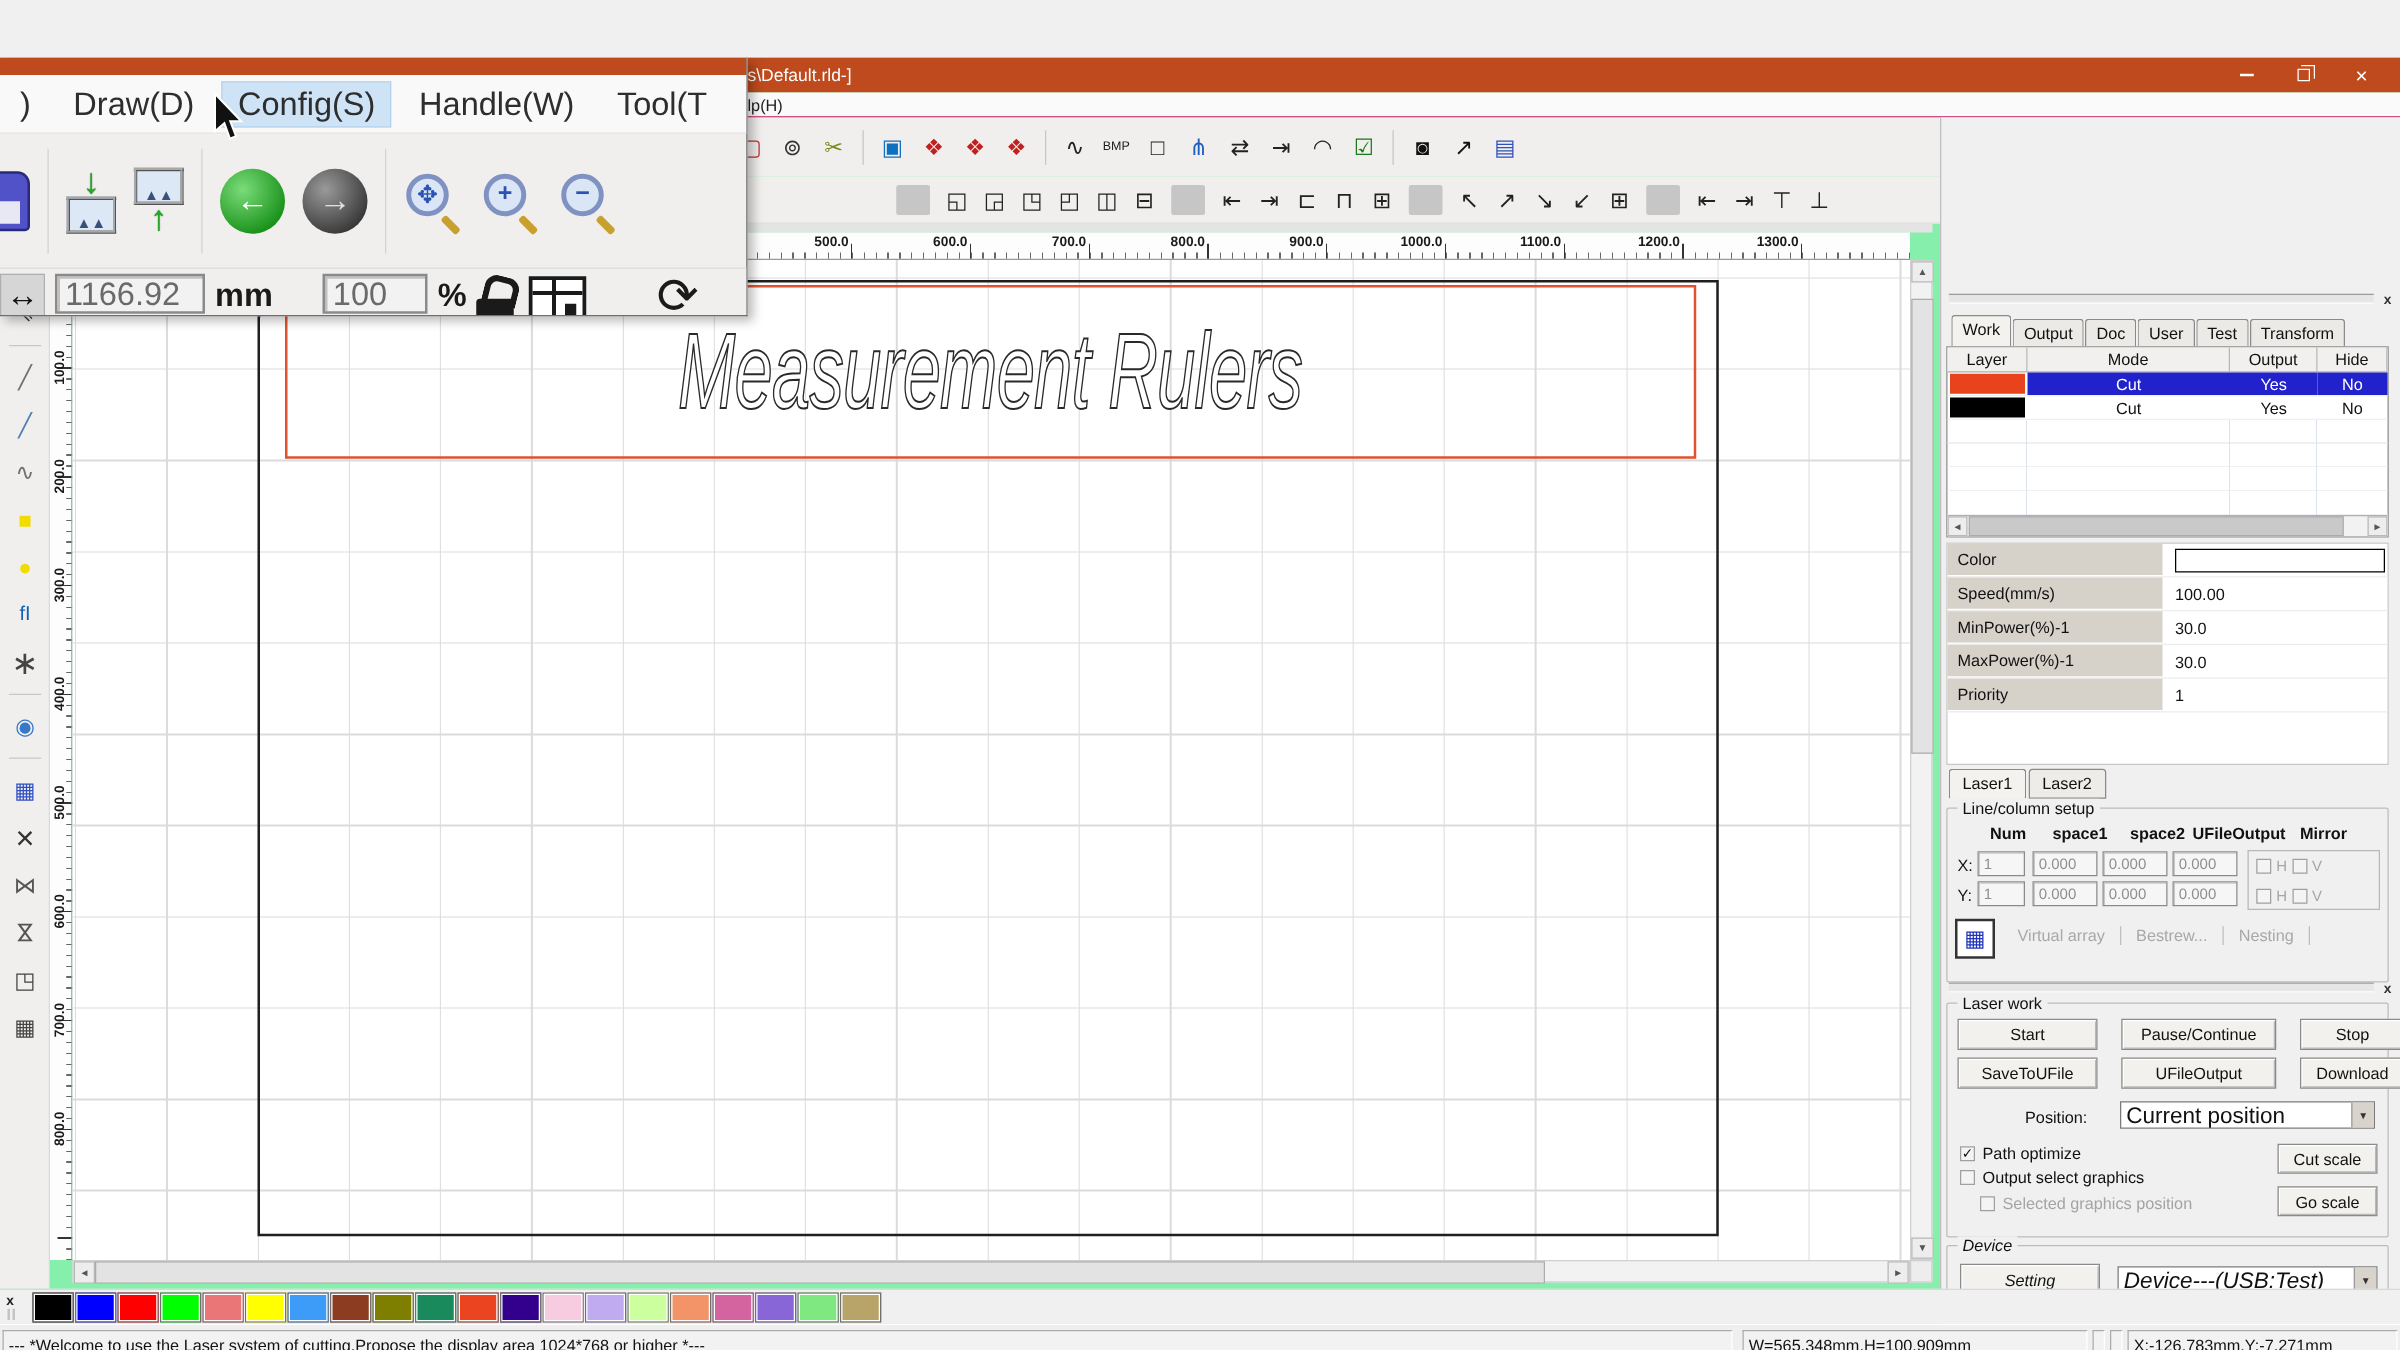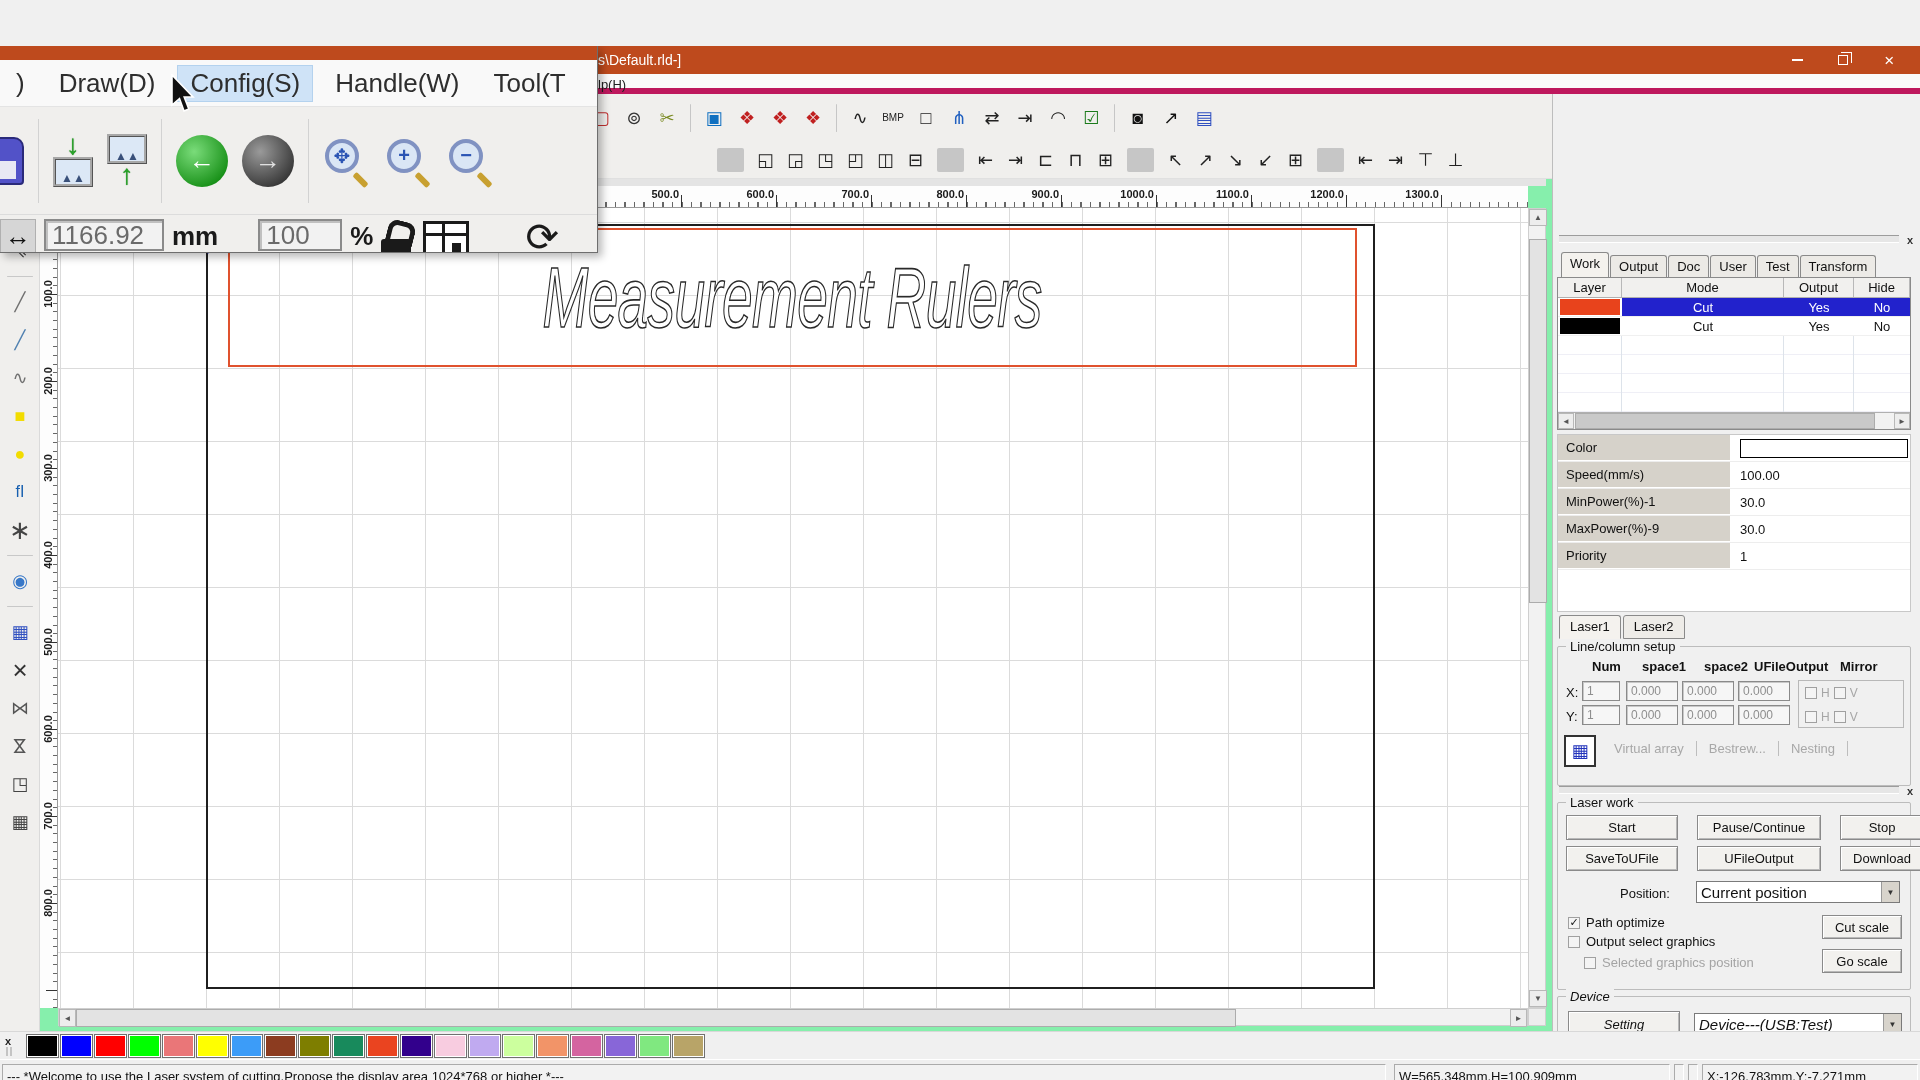--- a/index.html
+++ b/index.html
@@ -11,21 +11,21 @@
   #titlebar { position:absolute; left:0; top:0; width:1920px; height:28px; background:#BE4A1D; color:#fff; }
   #title-text { position:absolute; left:598px; top:6px; font-size:14px; color:#fff; }
   #win-controls { position:absolute; right:8px; top:0; height:28px; display:flex; }
   .wbtn { width:46px; height:28px; display:flex; align-items:center; justify-content:center; color:#fff; }
   .min-glyph { width:11px; height:1.6px; background:#fff; display:block; }
   .max-glyph { width:10px; height:10px; border:1.4px solid #fff; position:relative; background:transparent; }
   .max-glyph::before { content:""; position:absolute; left:2px; top:-4px; width:10px; height:10px; border:1.4px solid #fff; border-left:none; border-bottom:none; }
   .close-glyph { font-size:17px; line-height:1; }
 
   
-  #menubar { position:absolute; left:0; top:28px; width:1920px; height:20px; background:#FAFAFA; border-bottom:6px solid #be185d; }
+  #menubar { position:absolute; left:0; top:28px; width:1920px; height:20px; background:#FAFAFA; border-bottom:1px solid #be185d; }
   #menubar-frag { position:absolute; left:598px; top:3px; font-size:13px; color:#222; }
 
   
   #toolbar1 { position:absolute; left:0; top:48px; width:1920px; height:47px; background:#F0EFED; }
   #toolbar2 { position:absolute; left:0; top:95px; width:1920px; height:38px; background:#F0EFED; border-bottom:1px solid #E0E0E0; }
   .tb-row { position:absolute; display:flex; align-items:center; gap:3px; }
   #toolbar1-icons { left:586px; top:0; height:47px; }
   #toolbar2-icons { left:712px; top:0; height:38px; }
   .tbi { width:30px; height:30px; display:flex; align-items:center; justify-content:center; border-radius:2px; }
   #toolbar2-icons .tbi { width:27px; height:27px; }
@@ -134,21 +134,21 @@
   #array-row { position:absolute; left:44px; top:94px; display:flex; }
   .gbtn { color:#A8A8A8; padding:0 12px; border-right:1px solid #BDBDBD; font-size:13px; }
 
   #fs-laserwork { left:4px; top:708px; width:354px; height:188px; }
   .btn { border:1px solid #8A8A8A; background:#F2F1EE; box-shadow:inset 1px 1px 0 #FFFFFF, inset -1px -1px 0 #B8B8B8; color:#111; display:flex; align-items:center; justify-content:center; font-size:13px; }
   .lw-row { position:absolute; left:8px; display:flex; gap:19px; }
   .lw-row .btn { height:25px; }
   .bw1 { width:112px; } .bw2 { width:124px; } .bw3 { width:84px; }
   #pos-label { position:absolute; left:62px; top:83px; font-size:13px; color:#111; }
   .select { position:absolute; height:22px; border:1px solid #7A7A7A; background:#FFFFFF; display:flex; align-items:center; }
-  .select .sv { flex:1; padding-left:4px; font-size:15px; color:#111; white-space:nowrap; overflow:hidden; }
+  .select .sv { flex:1; padding-left:4px; font-size:18px; color:#111; white-space:nowrap; overflow:hidden; }
   .select .sa { width:18px; height:100%; background:#D8D4CC; border-left:1px solid #9A9A9A; display:flex; align-items:center; justify-content:center; font-size:8px; color:#333; }
   #pos-select { left:138px; top:78px; width:204px; }
   .lw-check { position:absolute; display:flex; align-items:center; gap:6px; font-size:13px; color:#111; }
   .lw-check[data-disabled="true"] { color:#A4A4A4; }
   .lw-check .cb[data-checked="true"]::after { content:"✓"; color:#111; font-weight:bold; }
   .scale-btn { position:absolute; width:80px; height:24px; }
 
   #fs-device { left:4px; top:902px; width:354px; height:56px;font-style:italic; }
   #setting-btn { position:absolute; left:10px; top:14px; width:112px; height:26px; }
   #device-select { left:136px; top:16px; width:208px; }
@@ -577,21 +577,21 @@
             <span class="pl" data-name="property-label">Speed(mm/s)</span>
             <span class="pv" data-name="property-value">100.00</span>
           </div>
 
           <div class="prow" data-name="property-row">
             <span class="pl" data-name="property-label">MinPower(%)-1</span>
             <span class="pv" data-name="property-value">30.0</span>
           </div>
 
           <div class="prow" data-name="property-row">
-            <span class="pl" data-name="property-label">MaxPower(%)-9</span>
+            <span class="pl" data-name="property-label">MaxPower(%)-1</span>
             <span class="pv" data-name="property-value">30.0</span>
           </div>
 
           <div class="prow" data-name="property-row">
             <span class="pl" data-name="property-label">Priority</span>
             <span class="pv" data-name="property-value">1</span>
           </div>
         </div>
     </div>
 

